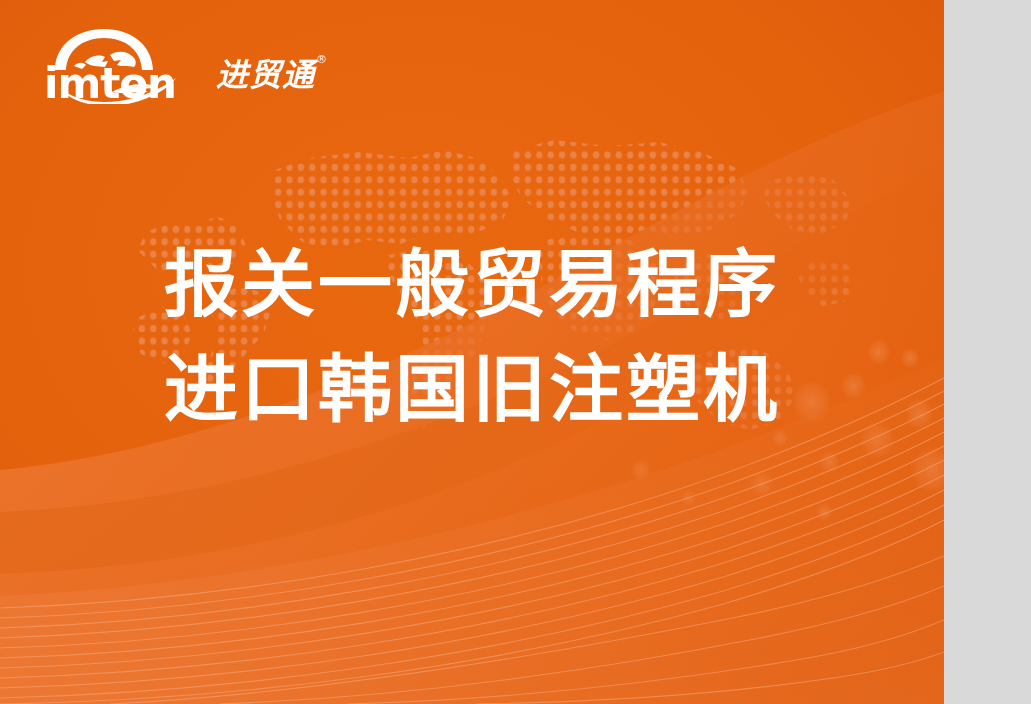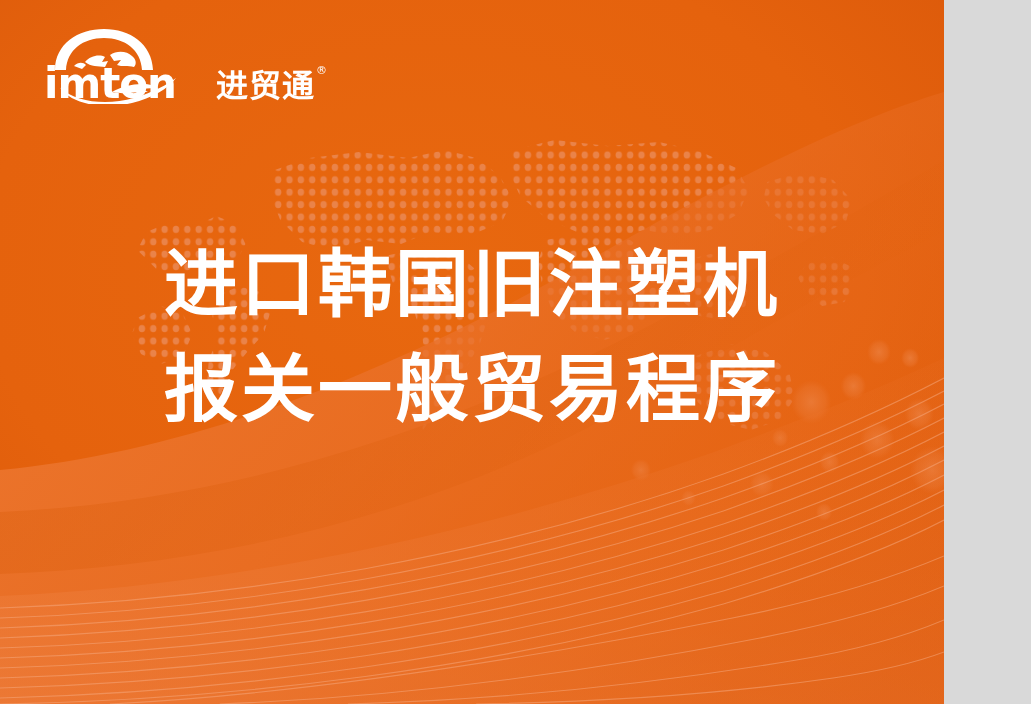--- a/index.html
+++ b/index.html
@@ -52,28 +52,29 @@
   .logo-mark {
     position: relative;
     width: 172px;
     height: 78px;
   }
   .logo-mark svg { display: block; width: 172px; height: 78px; }
 
   .logo-cn {
     position: relative;
     margin-left: 2px;
-    margin-bottom: 2px;
+    margin-bottom: 13px;
     font-family: "DejaVu Sans", "Liberation Sans", sans-serif;
     font-size: 32px;
     font-weight: 700;
     letter-spacing: 1px;
     color: #ffffff;
     line-height: 1;
     white-space: nowrap;
+    font-style: italic;
   }
   .logo-reg {
     position: absolute;
     right: -13px;
     top: -5px;
     font-size: 11px;
     font-weight: 400;
     line-height: 1;
     color: #ffffff;
   }
@@ -261,17 +262,17 @@
         <text x="2" y="72" font-family="DejaVu Sans, Liberation Sans, sans-serif" font-size="42" font-weight="700" fill="#ffffff" letter-spacing="-1">imton</text>
       </svg>
     </div>
     <div class="logo-cn">
       <span>进贸通</span>
       <span class="logo-reg">®</span>
     </div>
   </div>
 
   <div class="headline">
+    <div class="headline-line">报关一般贸易程序</div>
     <div class="headline-line">进口韩国旧注塑机</div>
-    <div class="headline-line">报关一般贸易程序</div>
   </div>
 
 </div>
 
 </body></html>

